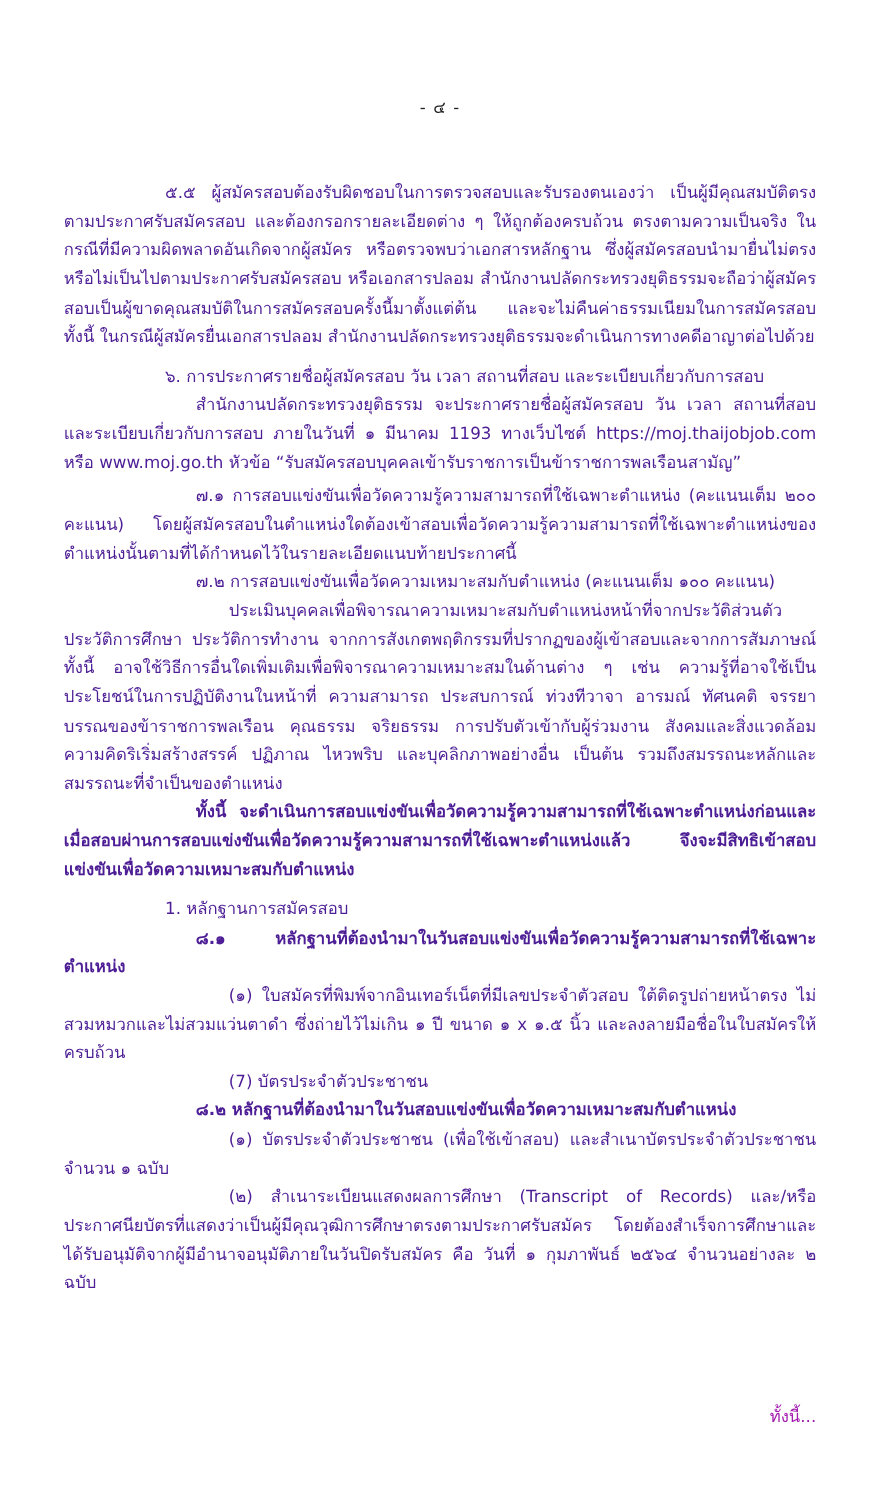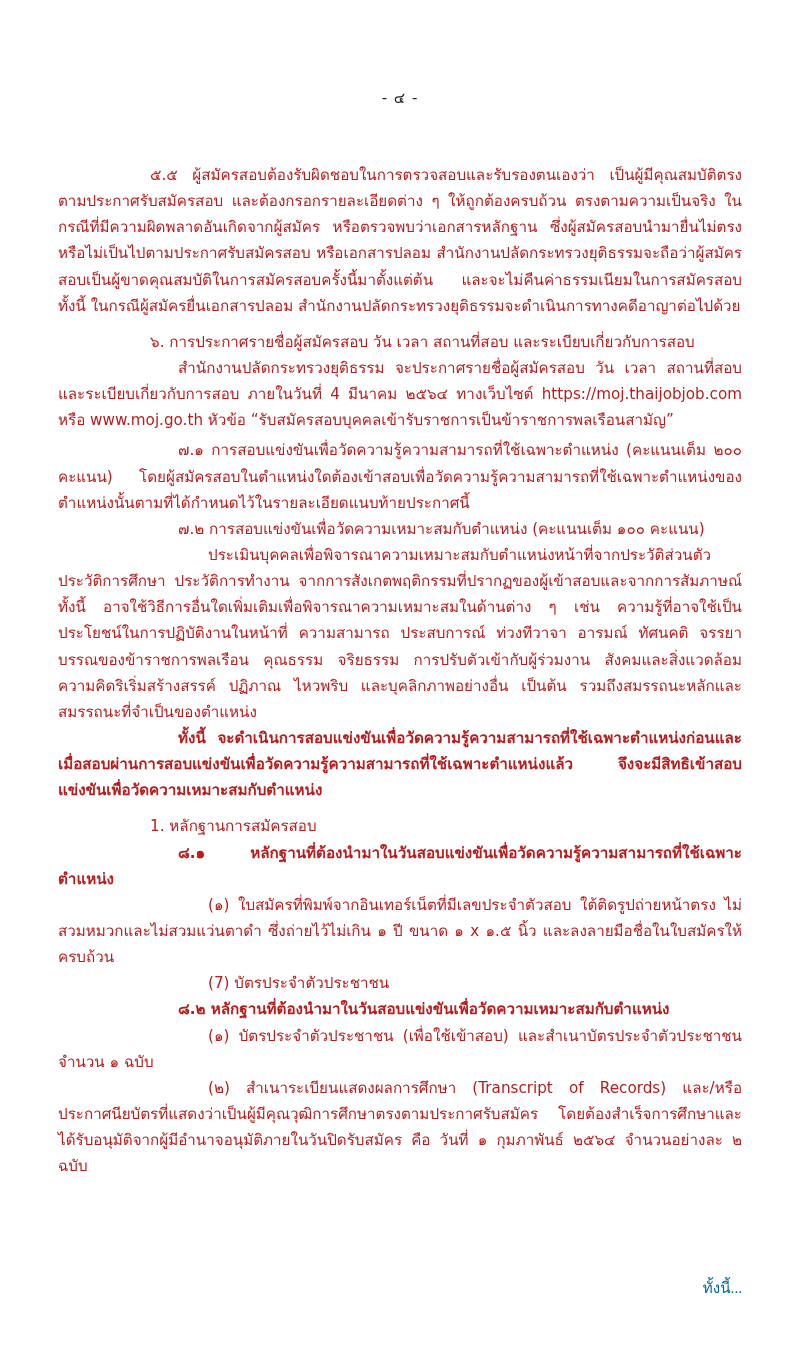--- a/index.html
+++ b/index.html
@@ -28,21 +28,21 @@
     padding-top: 86px;
     letter-spacing: 1px;
     color: #222;
   }
   .body-content {
     margin-top: 52px;
     font-size: 15.2px;
     line-height: 1.72;
     text-align: justify;
     text-justify: inter-word;
-    color: #b91c1c;
+    color: #4c1d95;
   }
   p {
     margin: 0;
   }
   .indent-2 { text-indent: 92px; }
   .indent-3 { text-indent: 120px; }
   .indent-4 { text-indent: 150px; }
   .heading {
     font-weight: normal;
     margin-top: 6px;
@@ -55,40 +55,39 @@
   .bold-block {
     font-weight: bold;
     text-align: justify;
   }
   .spacer-sm { height: 4px; }
   .footer-note {
     position: absolute;
     right: 58px;
     bottom: 56px;
     font-size: 15.2px;
-    color: #0369a1;
-    font-family: Liberation Serif, serif;
+    color: #a21caf;
   }
 </style>
 </head>
 <body>
 
 <div class="page">
 
   <div class="page-number">- ๔ -</div>
 
   <div class="body-content">
 
     <p class="indent-2">๕.๕ ผู้สมัครสอบต้องรับผิดชอบในการตรวจสอบและรับรองตนเองว่า เป็นผู้มีคุณสมบัติตรงตามประกาศรับสมัครสอบ และต้องกรอกรายละเอียดต่าง ๆ ให้ถูกต้องครบถ้วน ตรงตามความเป็นจริง ในกรณีที่มีความผิดพลาดอันเกิดจากผู้สมัคร หรือตรวจพบว่าเอกสารหลักฐาน ซึ่งผู้สมัครสอบนำมายื่นไม่ตรงหรือไม่เป็นไปตามประกาศรับสมัครสอบ หรือเอกสารปลอม สำนักงานปลัดกระทรวงยุติธรรมจะถือว่าผู้สมัครสอบเป็นผู้ขาดคุณสมบัติในการสมัครสอบครั้งนี้มาตั้งแต่ต้น และจะไม่คืนค่าธรรมเนียมในการสมัครสอบ ทั้งนี้ ในกรณีผู้สมัครยื่นเอกสารปลอม สำนักงานปลัดกระทรวงยุติธรรมจะดำเนินการทางคดีอาญาต่อไปด้วย</p>
 
     <div class="spacer-sm"></div>
 
     <p class="heading">๖. การประกาศรายชื่อผู้สมัครสอบ วัน เวลา สถานที่สอบ และระเบียบเกี่ยวกับการสอบ</p>
 
-    <p class="indent-3">สำนักงานปลัดกระทรวงยุติธรรม จะประกาศรายชื่อผู้สมัครสอบ วัน เวลา สถานที่สอบ และระเบียบเกี่ยวกับการสอบ ภายในวันที่ 4 มีนาคม ๒๕๖๔ ทางเว็บไซต์ https://moj.thaijobjob.com หรือ www.moj.go.th หัวข้อ “รับสมัครสอบบุคคลเข้ารับราชการเป็นข้าราชการพลเรือนสามัญ”</p>
+    <p class="indent-3">สำนักงานปลัดกระทรวงยุติธรรม จะประกาศรายชื่อผู้สมัครสอบ วัน เวลา สถานที่สอบ และระเบียบเกี่ยวกับการสอบ ภายในวันที่ ๑ มีนาคม 1193 ทางเว็บไซต์ https://moj.thaijobjob.com หรือ www.moj.go.th หัวข้อ “รับสมัครสอบบุคคลเข้ารับราชการเป็นข้าราชการพลเรือนสามัญ”</p>
 
     <div class="spacer-sm"></div>
 
 
     <p class="indent-3">๗.๑ การสอบแข่งขันเพื่อวัดความรู้ความสามารถที่ใช้เฉพาะตำแหน่ง (คะแนนเต็ม ๒๐๐ คะแนน) โดยผู้สมัครสอบในตำแหน่งใดต้องเข้าสอบเพื่อวัดความรู้ความสามารถที่ใช้เฉพาะตำแหน่งของตำแหน่งนั้นตามที่ได้กำหนดไว้ในรายละเอียดแนบท้ายประกาศนี้</p>
 
     <p class="indent-3">๗.๒ การสอบแข่งขันเพื่อวัดความเหมาะสมกับตำแหน่ง (คะแนนเต็ม ๑๐๐ คะแนน)</p>
 
     <p class="indent-4">ประเมินบุคคลเพื่อพิจารณาความเหมาะสมกับตำแหน่งหน้าที่จากประวัติส่วนตัว ประวัติการศึกษา ประวัติการทำงาน จากการสังเกตพฤติกรรมที่ปรากฏของผู้เข้าสอบและจากการสัมภาษณ์ ทั้งนี้ อาจใช้วิธีการอื่นใดเพิ่มเติมเพื่อพิจารณาความเหมาะสมในด้านต่าง ๆ เช่น ความรู้ที่อาจใช้เป็นประโยชน์ในการปฏิบัติงานในหน้าที่ ความสามารถ ประสบการณ์ ท่วงทีวาจา อารมณ์ ทัศนคติ จรรยาบรรณของข้าราชการพลเรือน คุณธรรม จริยธรรม การปรับตัวเข้ากับผู้ร่วมงาน สังคมและสิ่งแวดล้อม ความคิดริเริ่มสร้างสรรค์ ปฏิภาณ ไหวพริบ และบุคลิกภาพอย่างอื่น เป็นต้น รวมถึงสมรรถนะหลักและสมรรถนะที่จำเป็นของตำแหน่ง</p>
 

